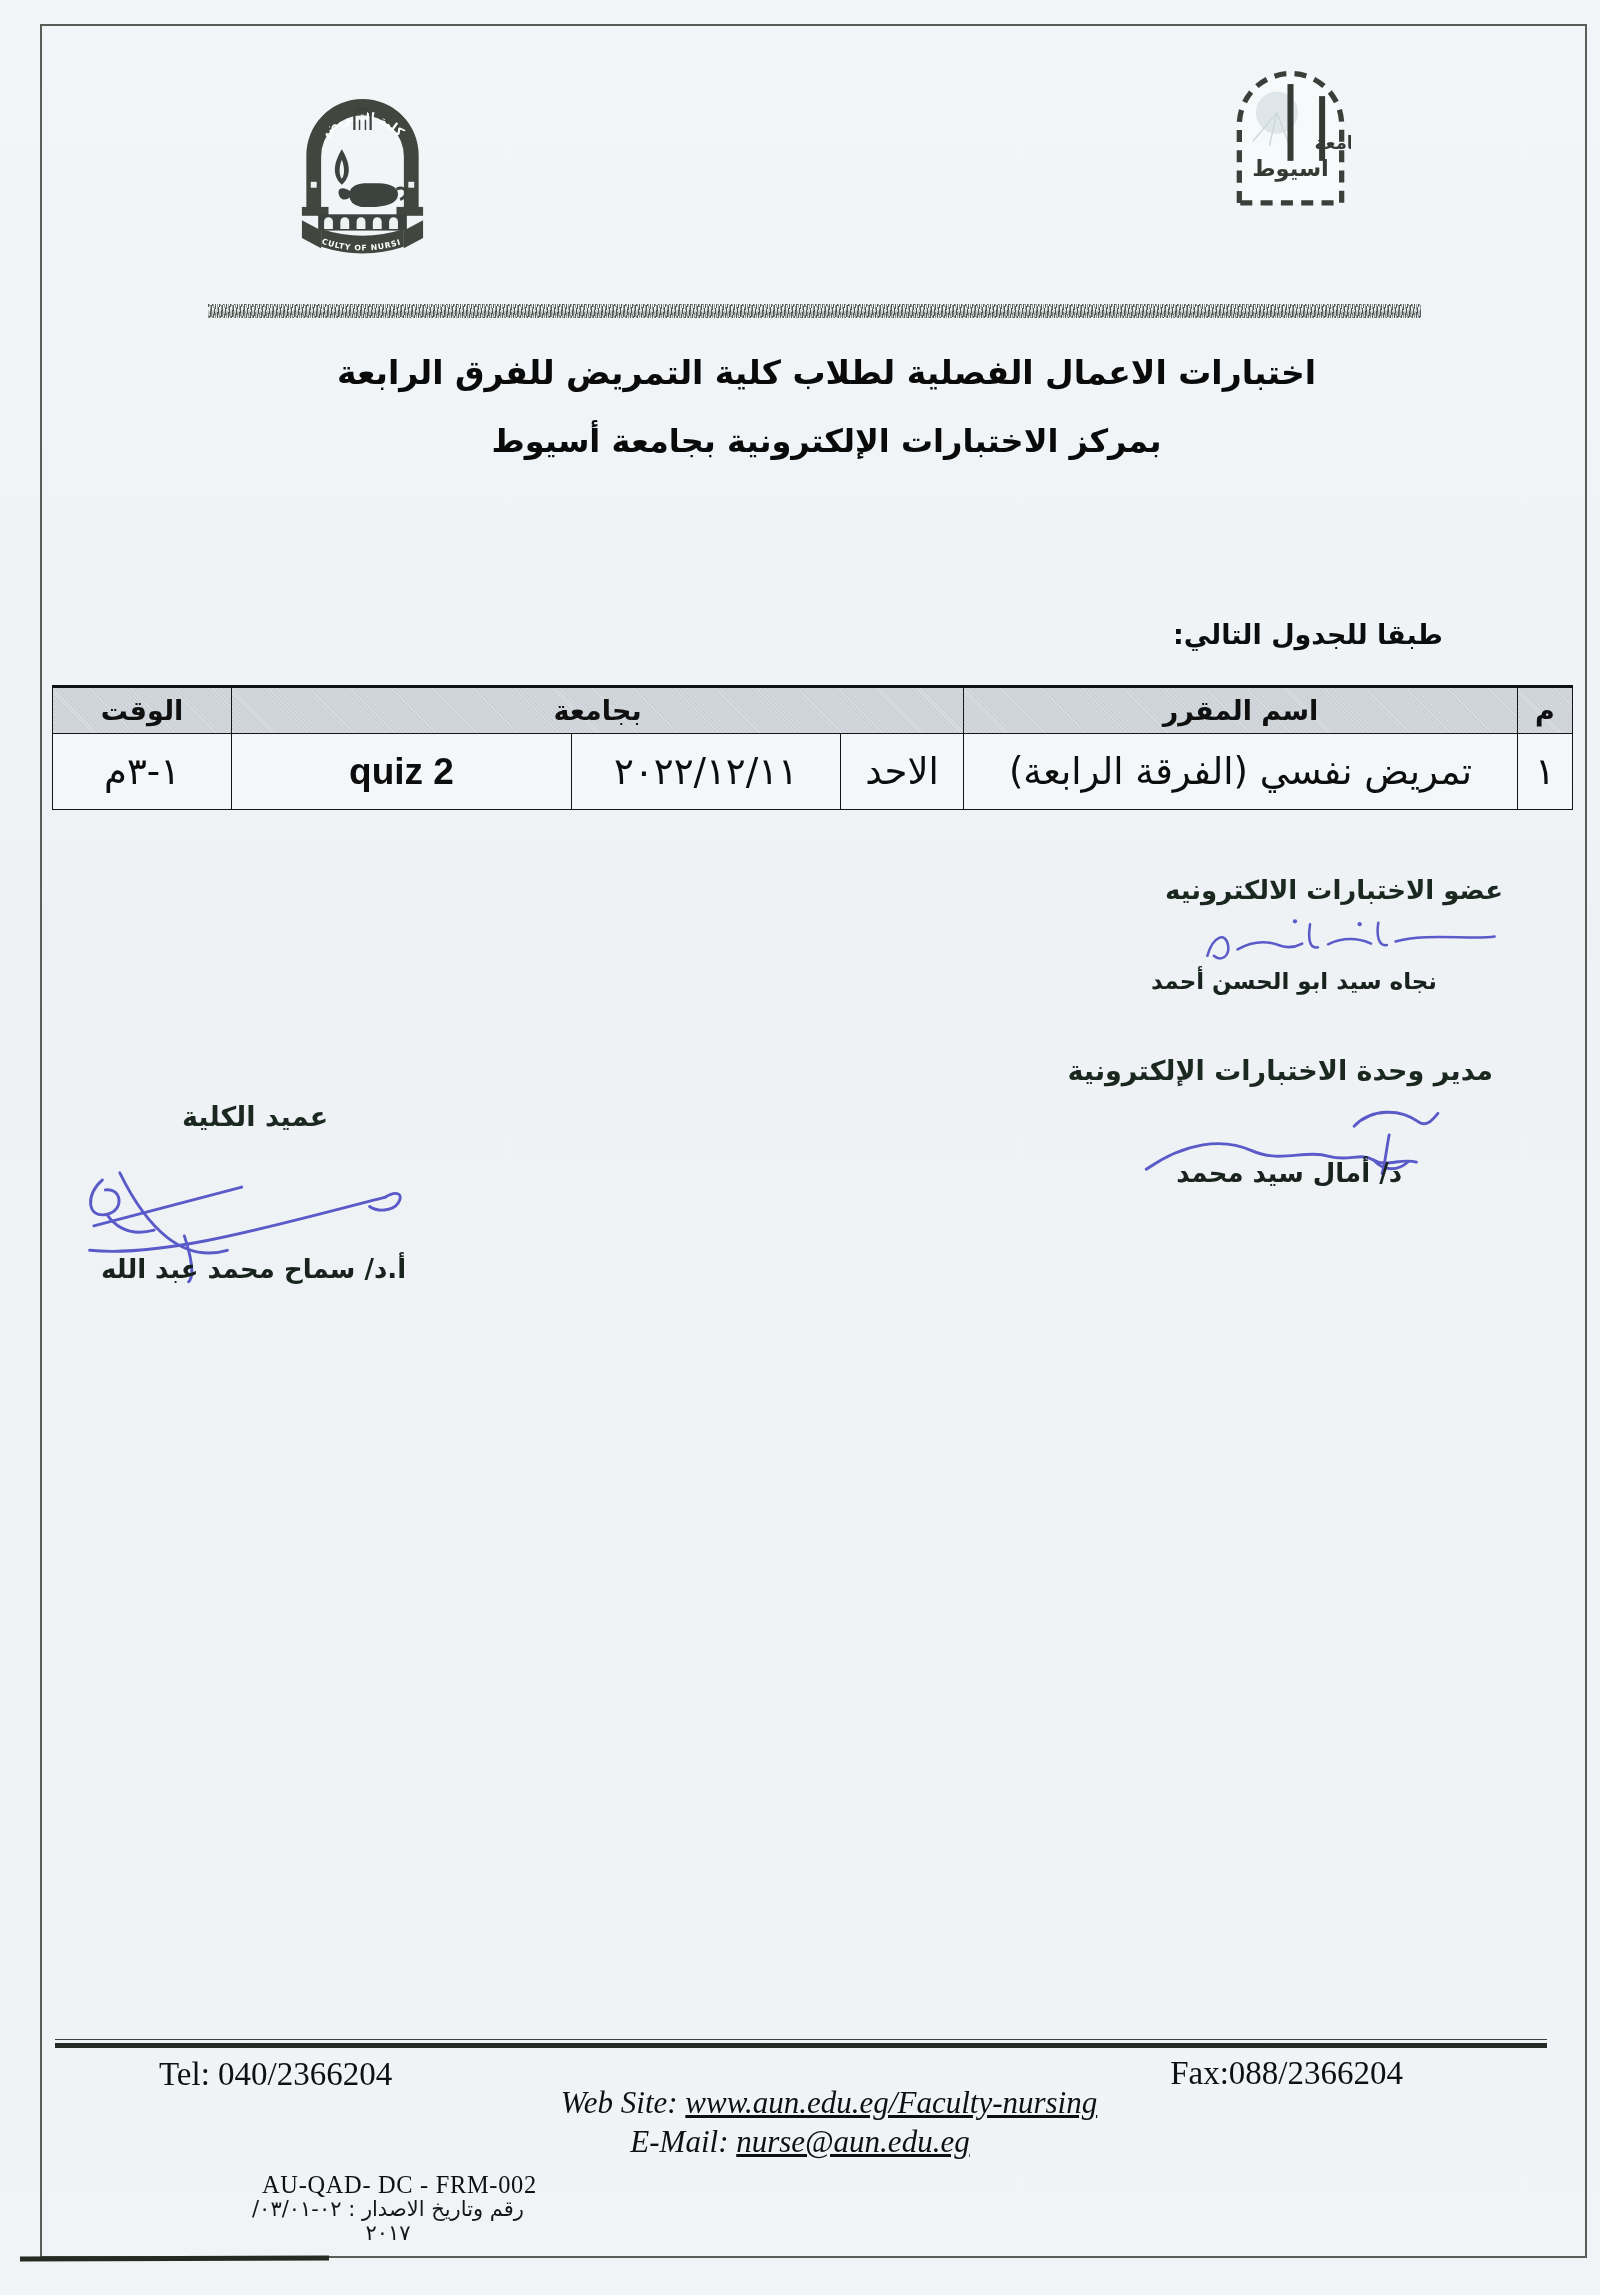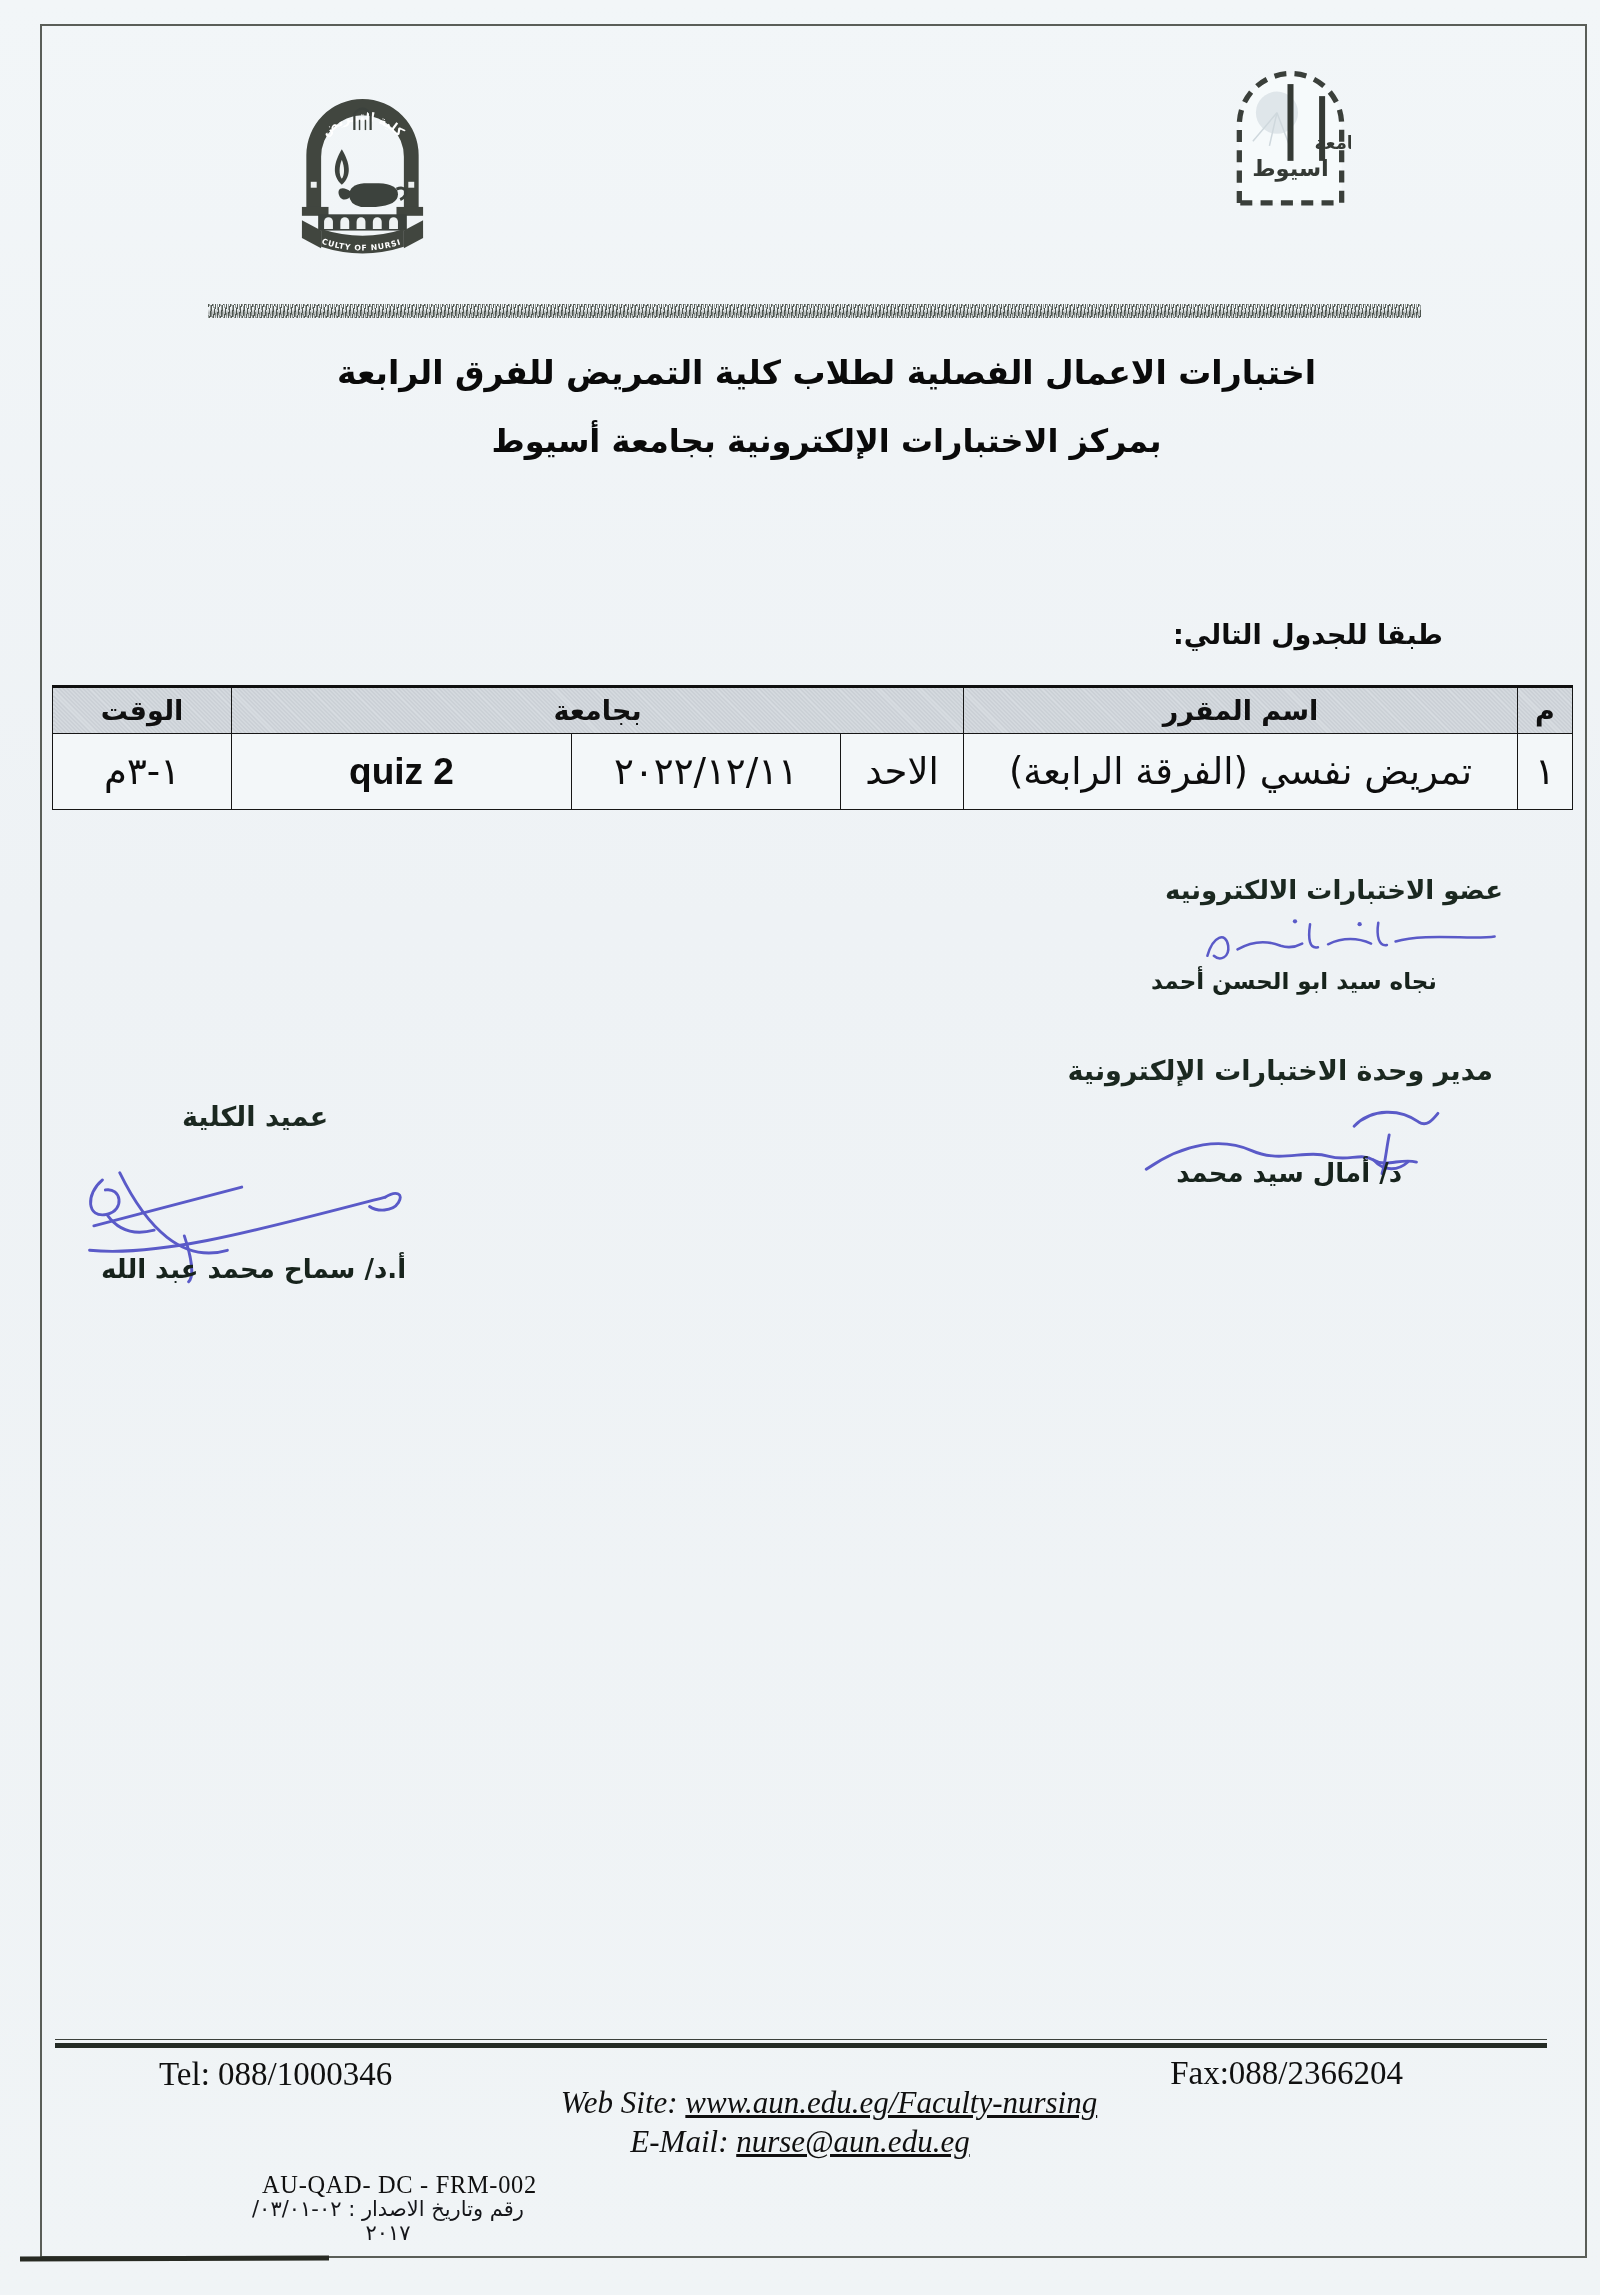--- a/index.html
+++ b/index.html
@@ -203,21 +203,21 @@
       <path d="M62,40 C100,118 150,166 212,148"></path>
       <path d="M26,114 L232,60"></path>
       <path d="M152,128 C162,158 166,184 158,192"></path>
     </g>
   </svg>
   <div class="abs sig-name" id="dean-name">أ.د/ سماح محمد عبد الله</div>
 
   <div class="abs" id="rule-thin"></div>
   <div class="abs" id="rule-thick"></div>
 
-  <div class="abs serif" id="tel">Tel: 088/1000346</div>
+  <div class="abs serif" id="tel">Tel: 040/2366204</div>
   <div class="abs serif" id="fax">Fax:088/2366204</div>
 
   <div class="abs serif centerline" id="web">
     <span>Web Site: </span><span class="u">www.aun.edu.eg/Faculty-nursing</span>
   </div>
   <div class="abs serif centerline" id="email">
     <span>E-Mail: </span><span class="u">nurse@aun.edu.eg</span>
   </div>
 
   <div class="abs serif" id="form-code">AU-QAD- DC - FRM-002</div>

